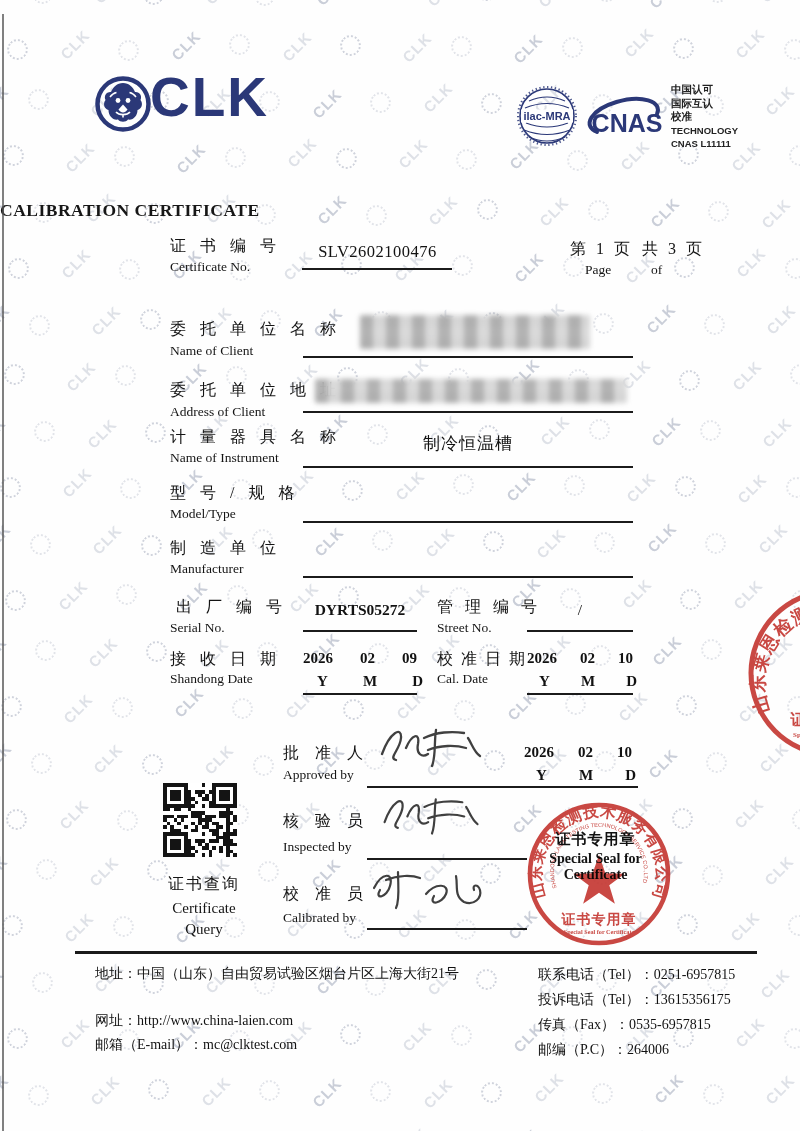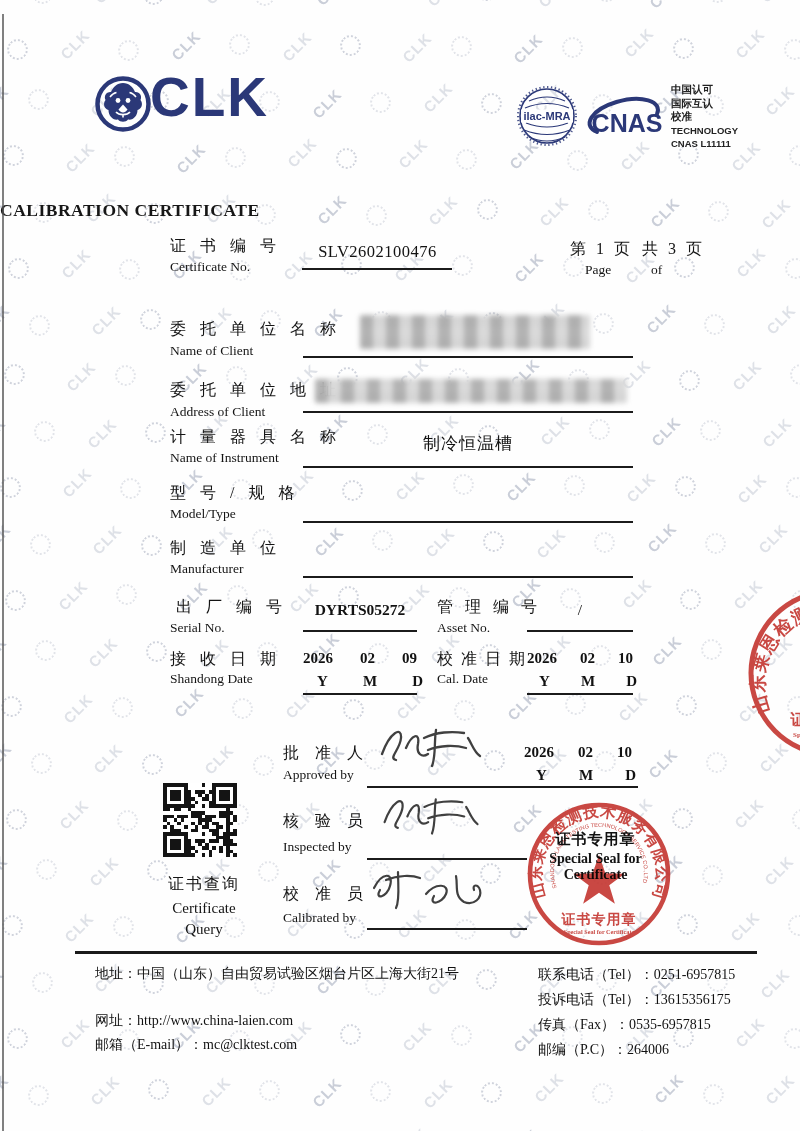--- a/index.html
+++ b/index.html
@@ -441,21 +441,21 @@
     <div class="abs zh-label" style="left:170px;top:538px">制 造 单 位</div>
     <div class="abs en-label" style="left:170px;top:561px">Manufacturer</div>
     <div class="abs uline" style="left:303px;top:576px;width:330px"></div>
 
     <div class="abs zh-label" style="left:176px;top:597px">出 厂 编 号</div>
     <div class="abs en-label" style="left:170px;top:620px">Serial No.</div>
     <div class="abs value" style="left:303px;top:601px;width:114px;font-size:15.5px;font-weight:600">DYRTS05272</div>
     <div class="abs uline" style="left:303px;top:630px;width:114px"></div>
 
     <div class="abs zh-label" style="left:437px;top:597px;letter-spacing:4px">管 理 编 号</div>
-    <div class="abs en-label" style="left:437px;top:620px">Asset No.</div>
+    <div class="abs en-label" style="left:437px;top:620px">Street No.</div>
     <div class="abs value" style="left:527px;top:601px;width:106px;font-size:15.5px">/</div>
     <div class="abs uline" style="left:527px;top:630px;width:106px"></div>
 
     <div class="abs zh-label" style="left:170px;top:649px">接 收 日 期</div>
     <div class="abs en-label" style="left:170px;top:671px">Shandong Date</div>
     <div class="abs flexrow" style="left:303px;top:650px;width:114px">
       <span>2026</span>
       <span>02</span>
       <span>09</span>
     </div>

